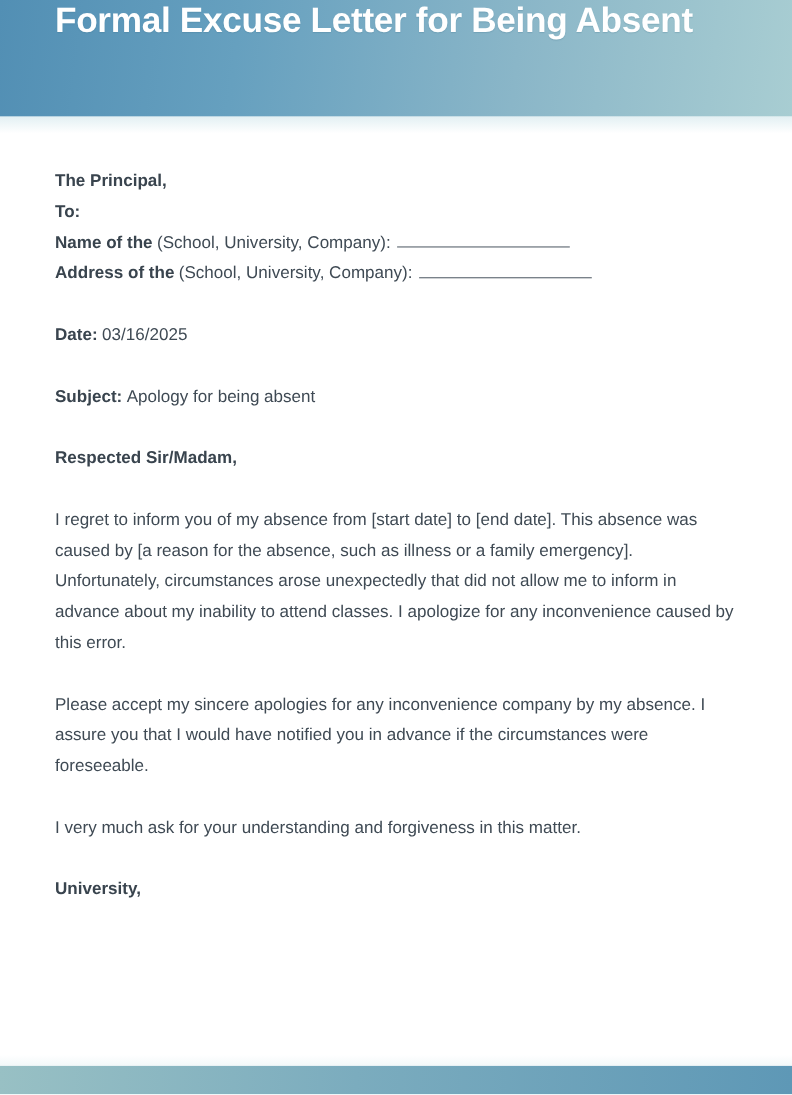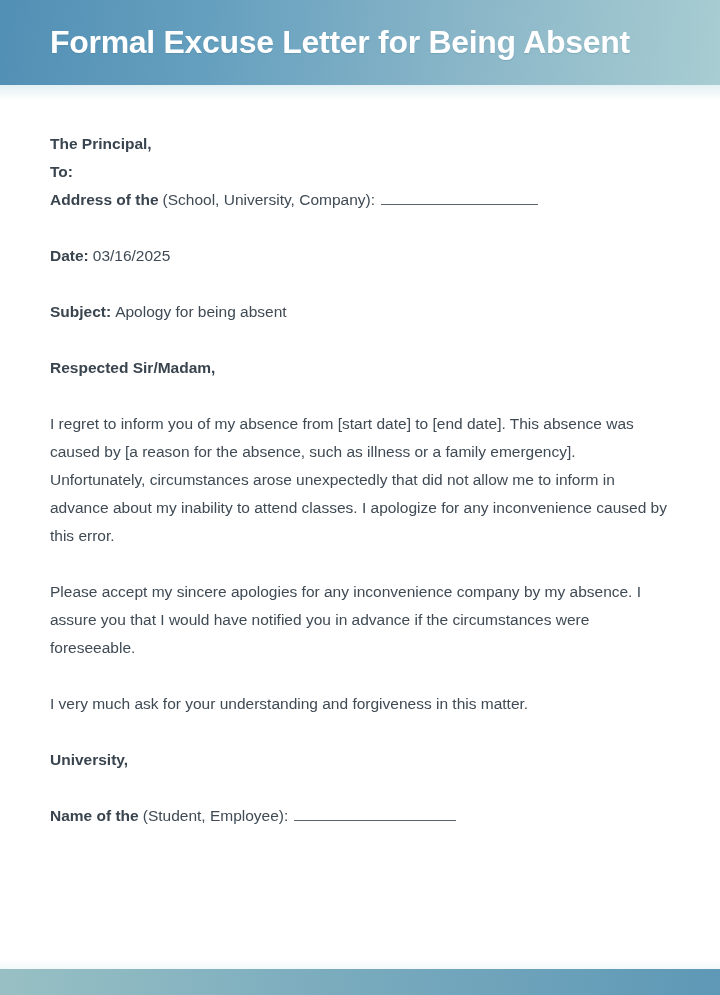--- a/index.html
+++ b/index.html
@@ -8,24 +8,23 @@
     position: relative;
     width: 720px;
     height: 995px;
     margin: 0 auto;
     background: #ffffff;
     overflow: hidden;
     font-family: "Liberation Sans", "DejaVu Sans", sans-serif;
     color: #3f4a54;
   }
   .page-header {
-    height: 85px;
+    height: 106px;
     background: linear-gradient(97deg, #528fb4 0%, #66a0bf 30%, #8ab6c8 65%, #a8cdd2 100%);
     display: flex;
-    align-items: center;
     padding: 0 50px;
   }
   .page-title {
     color: #ffffff;
     font-size: 32px;
     font-weight: bold;
     letter-spacing: -0.3px;
     white-space: nowrap;
     text-shadow: 0 1px 1px rgba(60,110,135,0.25);
   }
@@ -71,20 +70,23 @@
     <h1 class="page-title">Formal Excuse Letter for Being Absent</h1>
   </div>
   <div class="header-fade"></div>
 
   <div class="letter-body">
 
     <div class="block">
       <div><span class="b">The Principal,</span></div>
       <div><span class="b">To:</span></div>
       <div>
+        <span class="b">Name of the</span><span class="sp"></span><span>(School, University, Company):</span><span class="fill"></span>
+      </div>
+      <div>
         <span class="b">Address of the</span><span class="sp"></span><span>(School, University, Company):</span><span class="fill"></span>
       </div>
     </div>
 
     <div class="block">
       <span class="b">Date:</span><span class="sp"></span><span>03/16/2025</span>
     </div>
 
     <div class="block">
       <span class="b">Subject:</span><span class="sp"></span><span>Apology for being absent</span>
@@ -95,22 +97,19 @@
     </div>
 
     <div class="block para">I regret to inform you of my absence from [start date] to [end date]. This absence was caused by [a reason for the absence, such as illness or a family emergency]. Unfortunately, circumstances arose unexpectedly that did not allow me to inform in advance about my inability to attend classes. I apologize for any inconvenience caused by this error.</div>
     <div class="block para">Please accept my sincere apologies for any inconvenience company by my absence. I assure you that I would have notified you in advance if the circumstances were foreseeable.</div>
     <div class="block para">I very much ask for your understanding and forgiveness in this matter.</div>
 
     <div class="block">
       <span class="b">University,</span>
     </div>
 
-    <div class="block">
-      <span class="b">Name of the</span><span class="sp"></span><span>(Student, Employee):</span><span class="fill sig"></span>
-    </div>
 
   </div>
 
   <div class="footer-fade"></div>
   <div class="page-footer"></div>
 
 </div>
 
 </body></html>

